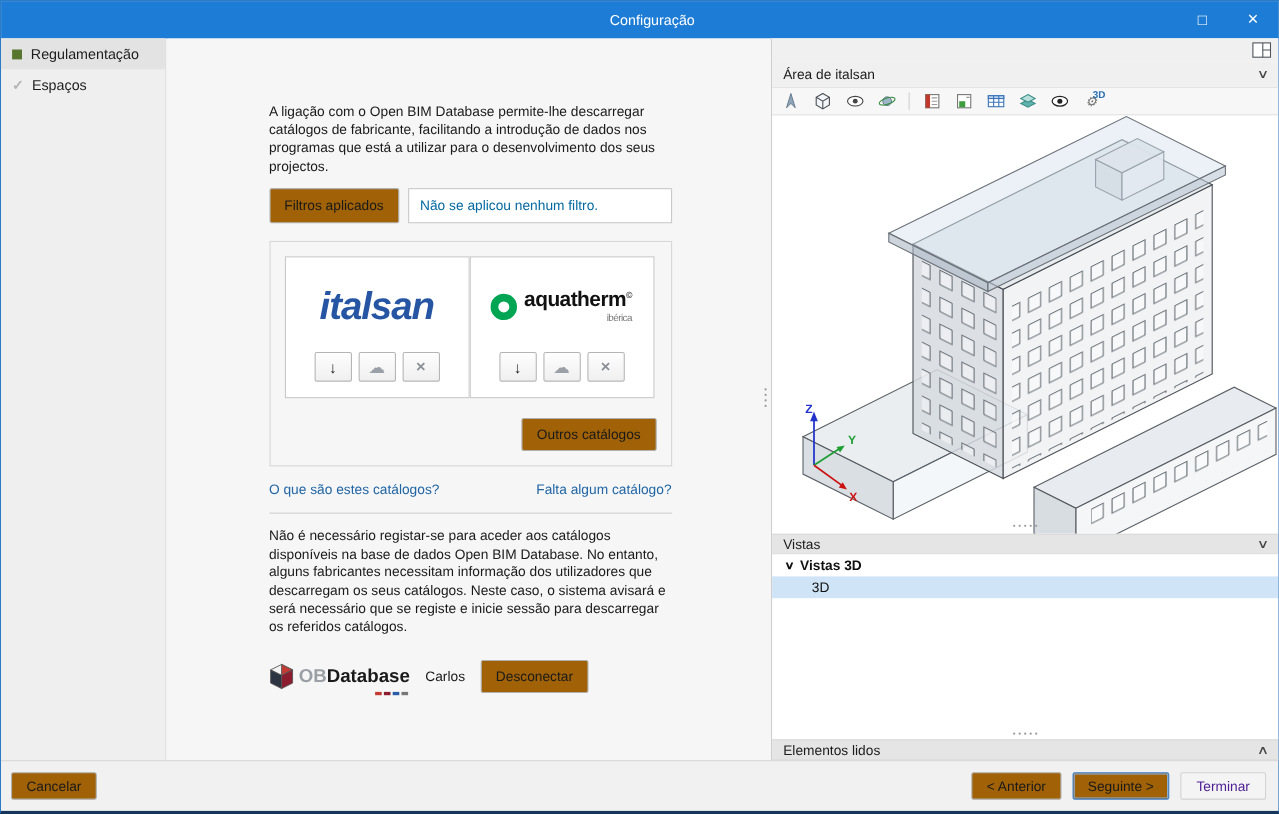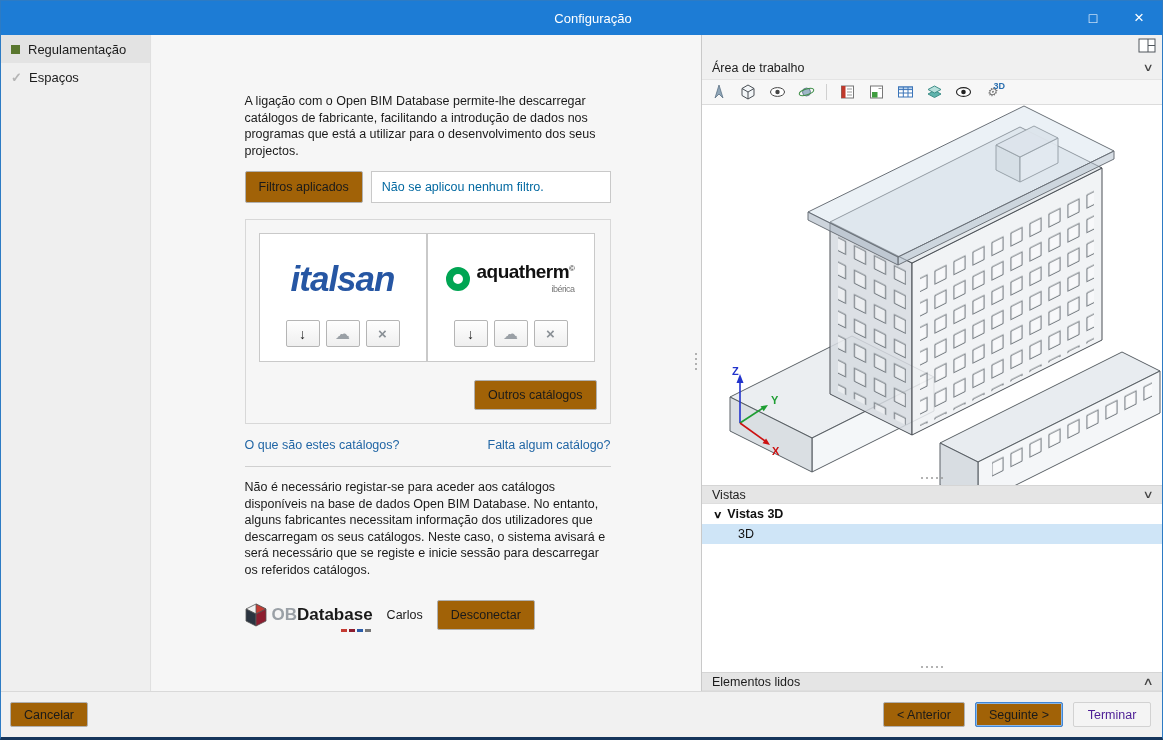--- a/index.html
+++ b/index.html
@@ -212,21 +212,21 @@
   <section class="rpanel">
     <div class="r-topstrip">
       <svg width="18" height="15" viewBox="0 0 18 15">
         <rect x="1" y="1" width="16" height="13" fill="#fff" stroke="#50565c"></rect>
         <line x1="10" y1="1" x2="10" y2="14" stroke="#50565c"></line>
         <line x1="10" y1="7.5" x2="17" y2="7.5" stroke="#50565c"></line>
       </svg>
     </div>
 
     <div class="r-header">
-      <span>Área de trabalho</span>
+      <span>Área de italsan</span>
       <span class="chev">∨</span>
     </div>
 
     <div class="r-toolbar">
       <span class="ticon">
         <svg width="16" height="16" viewBox="0 0 16 16">
             <path d="M4 14 L8 1 L12 14 L8 10 Z" fill="#8fa6b8" stroke="#5d7285" stroke-width="0.8"></path>
           </svg>
       </span>
       <span class="ticon">

